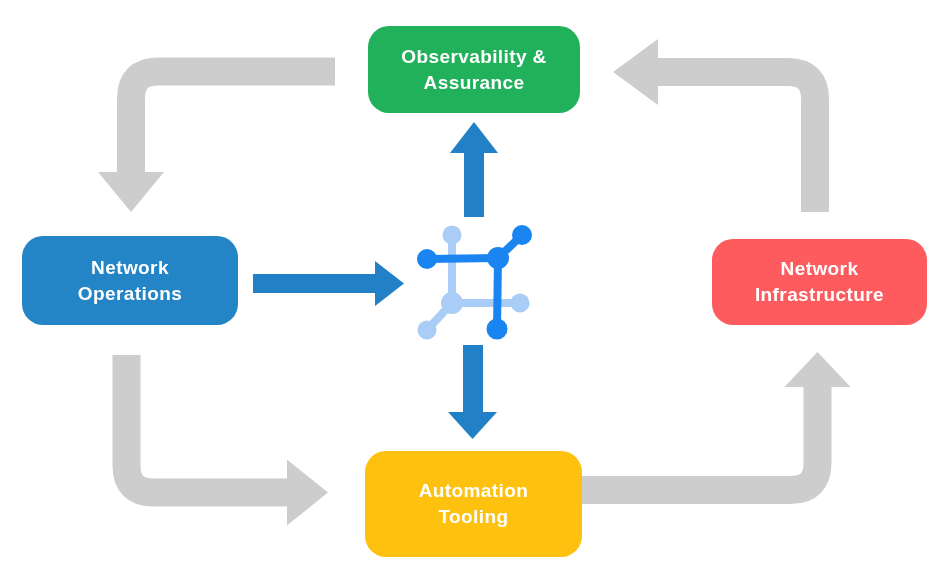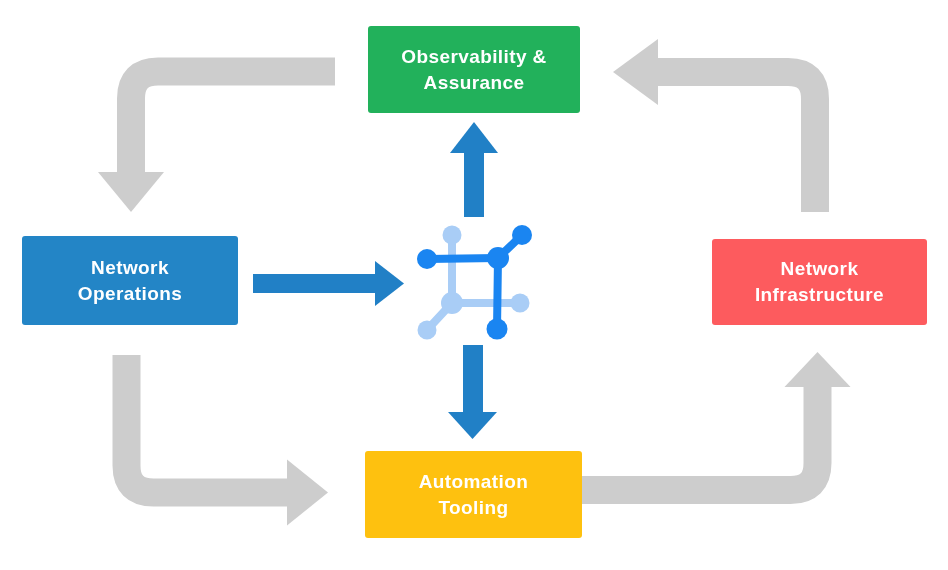--- a/index.html
+++ b/index.html
@@ -23,35 +23,35 @@
   .blue-shaft  { stroke: var(--arrow-blue); stroke-width: 19; fill: none; }
   .blue-shaft-v{ stroke: var(--arrow-blue); stroke-width: 20; fill: none; }
   .blue-head   { fill: var(--arrow-blue); }
   .icon-light-line { stroke: var(--icon-light); stroke-width: 8; stroke-linecap: round; fill: none; }
   .icon-dark-line  { stroke: var(--icon-dark);  stroke-width: 8; stroke-linecap: round; fill: none; }
   .icon-light-dot  { fill: var(--icon-light); }
   .icon-dark-dot   { fill: var(--icon-dark); }
   .node {
     position: absolute;
     display: flex; align-items: center; justify-content: center;
-    border-radius: 3px;
+    border-radius: 21px;
     color: var(--node-text);
     text-align: center;
   }
   .node .label {
     white-space: pre-line;
     font-size: 19px;
     font-weight: bold;
     letter-spacing: 0.4px;
     line-height: 26px;
   }
   .node-observability { left: 368px; top: 26px;  width: 212px; height: 87px; background: var(--node-green); }
   .node-operations    { left: 22px;  top: 236px; width: 216px; height: 89px; background: var(--node-blue); }
   .node-infrastructure{ left: 712px; top: 239px; width: 215px; height: 86px; background: var(--node-red); }
-  .node-automation    { left: 365px; top: 451px; width: 217px; height: 87px; background: var(--node-yellow); }
+  .node-automation    { left: 365px; top: 451px; width: 217px; height: 106px; background: var(--node-yellow); }
 </style>
 </head>
 <body>
 
 <div class="canvas">
 
   <svg class="arrow-layer" viewBox="0 0 948 570">
 
     <g>
       <path class="gray-shaft" d="M 335 71.5 H 158 Q 131 71.5 131 98.5 V 172"></path>

